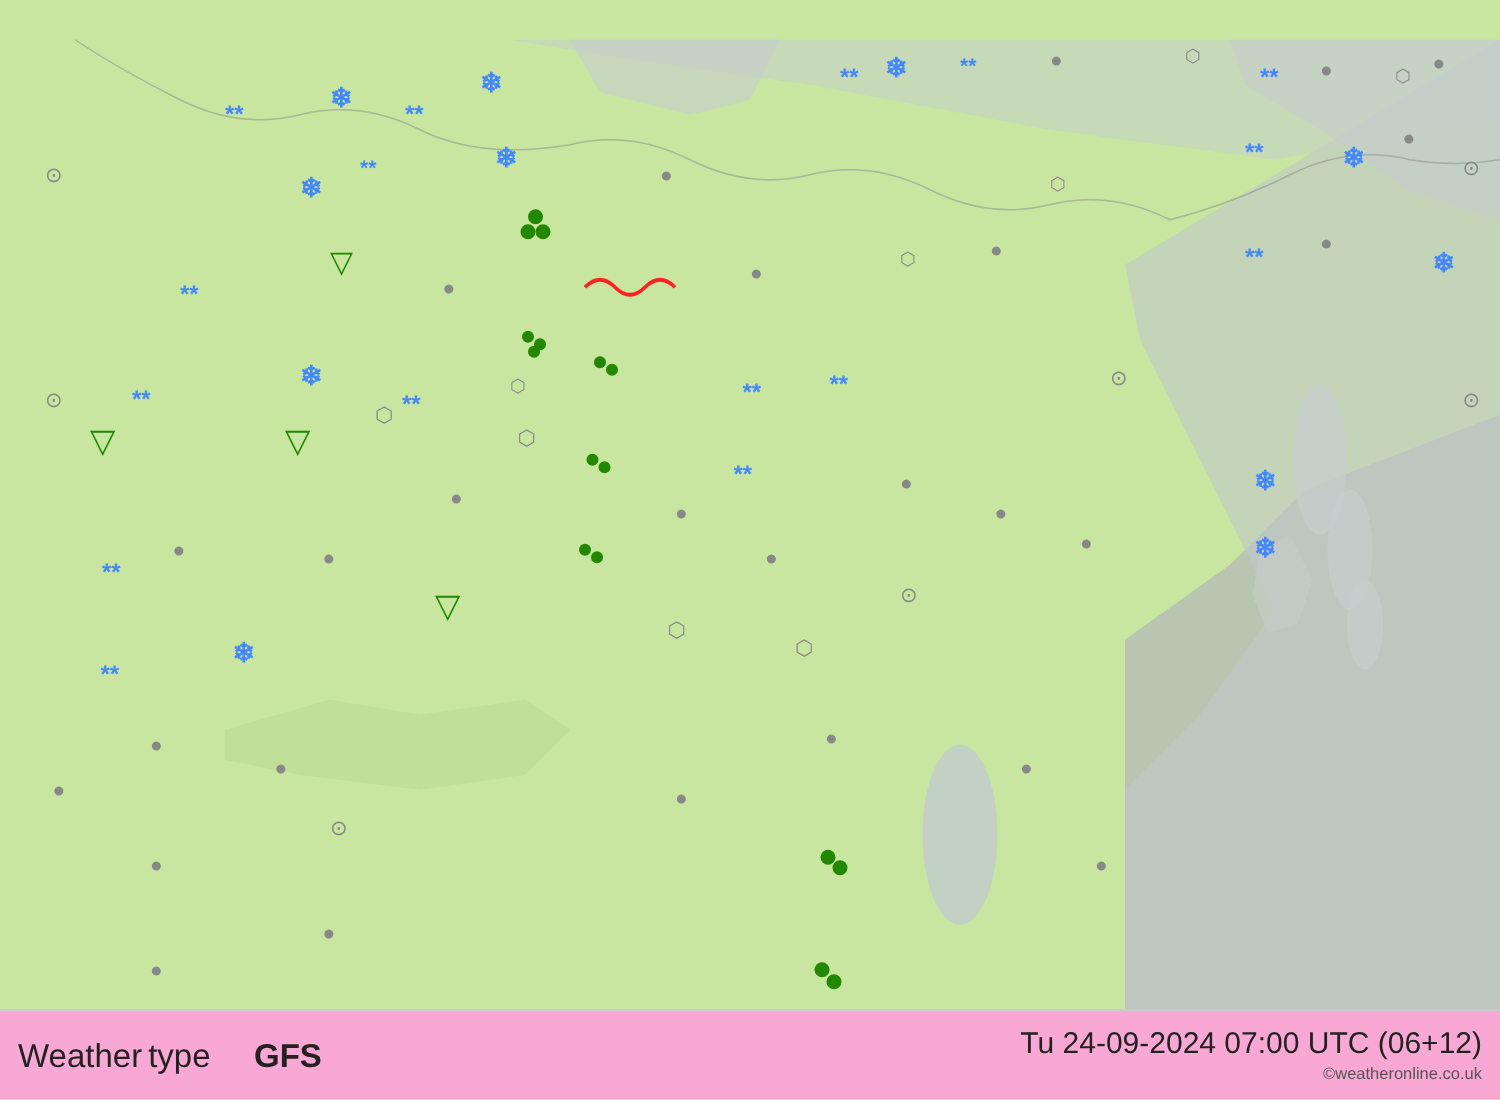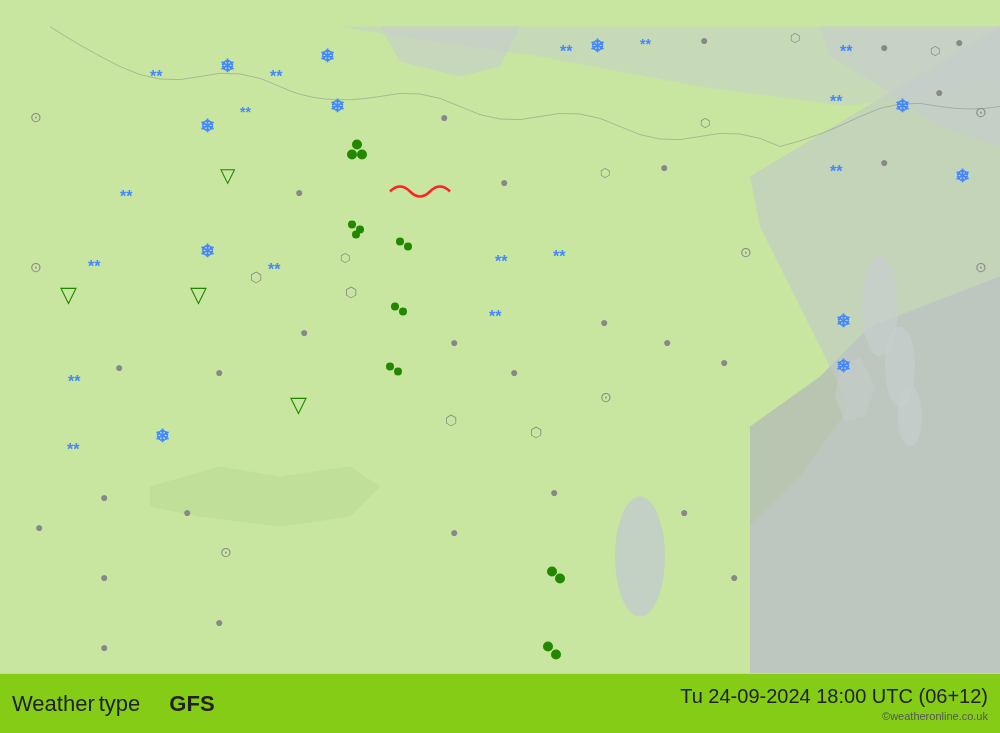--- a/index.html
+++ b/index.html
@@ -23,21 +23,21 @@
       position: absolute;
       top: 0; left: 0;
       width: 100%; height: 100%;
     }
 
     #bottom-bar {
       position: absolute;
       bottom: 0; left: 0;
       width: 1000px;
       height: 60px;
-      background: #84cc16;
+      background: #f9a8d4;
       border-top: 1px solid #ccc;
       display: flex;
       align-items: center;
       justify-content: space-between;
       padding: 0 12px;
     }
 
     #bottom-left {
       display: flex;
       align-items: baseline;
@@ -223,17 +223,17 @@
 
   </svg>
 
   <div id="bottom-bar">
     <div id="bottom-left">
       <span id="weather-label">Weather</span>
       <span id="type-label" style="margin-left:0;">type</span>
       <span id="model-label">GFS</span>
     </div>
     <div id="bottom-right">
-      <span id="datetime-label">Tu 24-09-2024 18:00 UTC (06+12)</span>
+      <span id="datetime-label">Tu 24-09-2024 07:00 UTC (06+12)</span>
       <span id="watermark">©weatheronline.co.uk</span>
     </div>
   </div>
 </div>
 
 </body></html>

